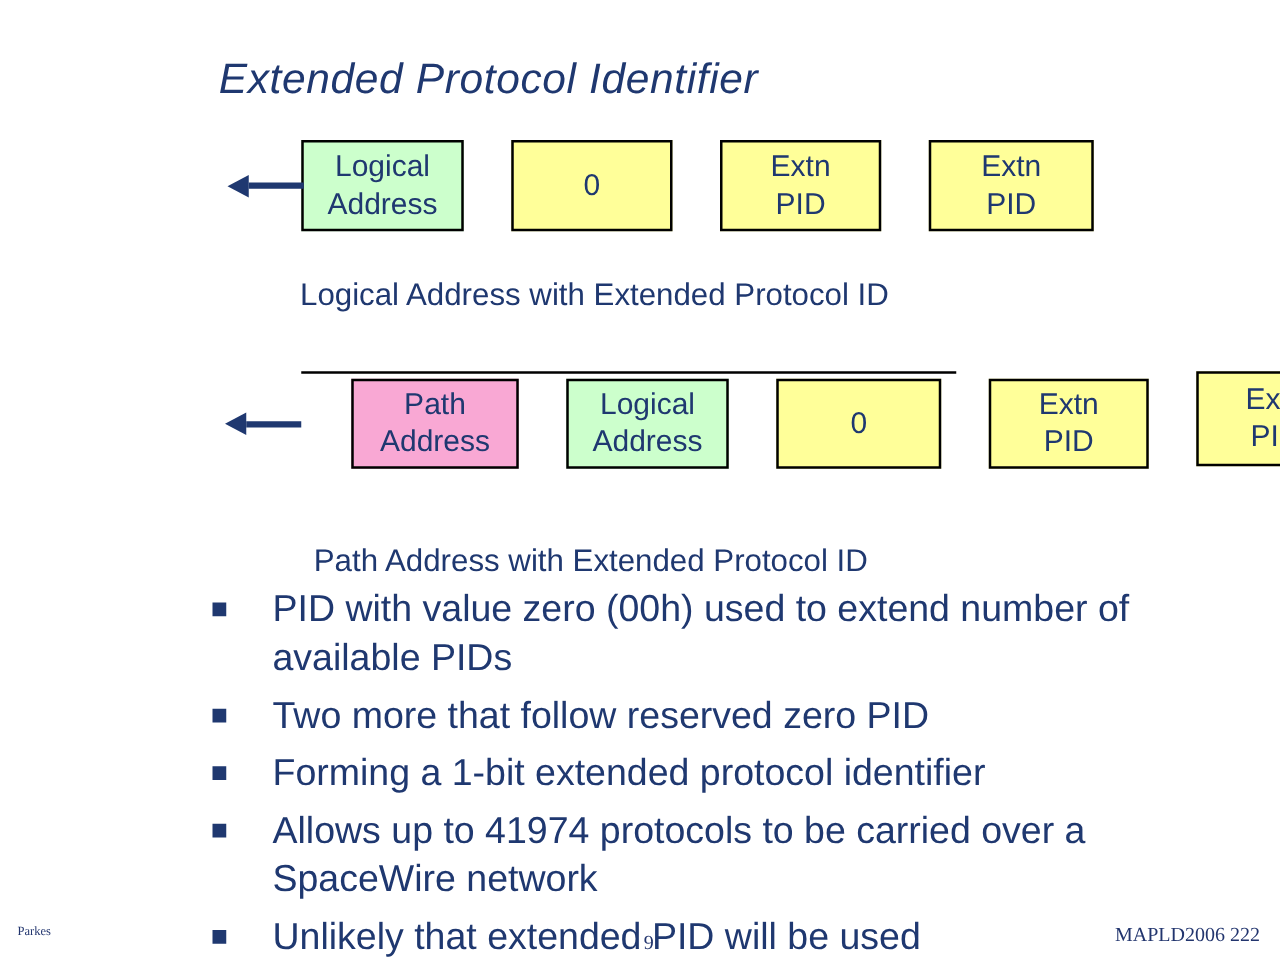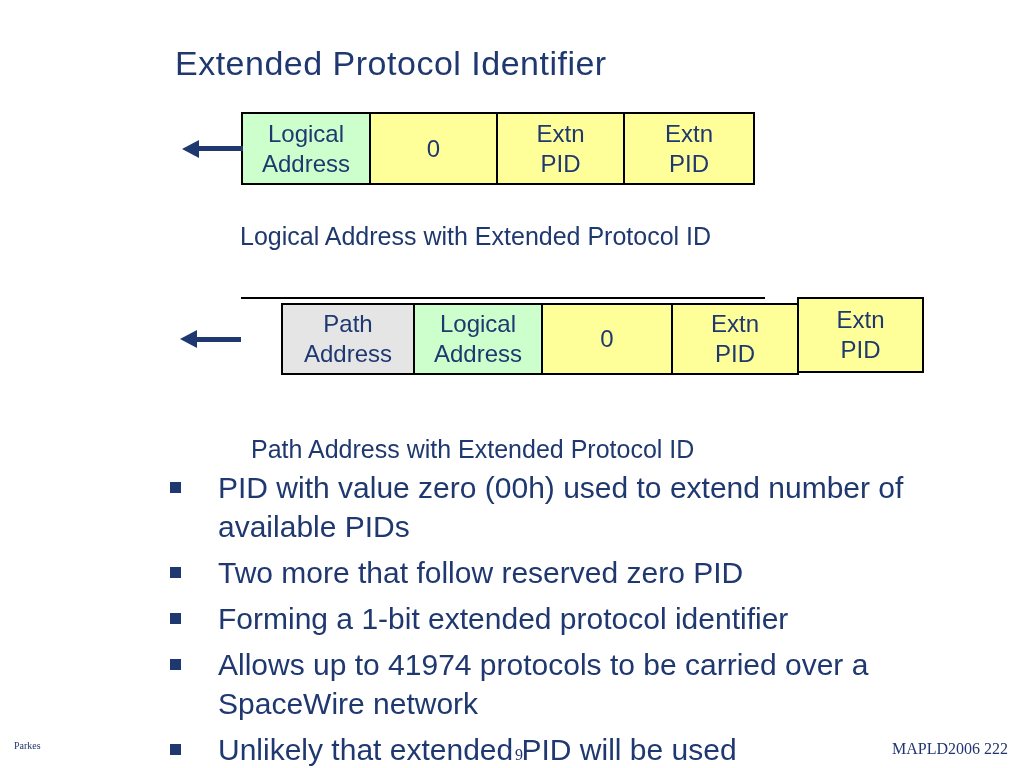--- a/index.html
+++ b/index.html
@@ -9,38 +9,39 @@
     background:#ffffff;
     overflow:hidden;
     font-family:"Liberation Sans","DejaVu Sans",sans-serif;
     color:#1f3870;
   }
   .title{
     position:absolute;left:175px;top:44px;
     margin:0;
     font-size:34px;font-weight:400;color:#1f3870;
     letter-spacing:0.5px;
+    font-style:italic;
   }
   
-  .diagram{position:absolute;display:flex;}
+  .diagram{position:absolute;display:flex;gap:40px;}
   .diagram-1{left:243px;top:112px;height:73px;}
   .diagram-2{left:241px;top:303px;height:72px;}
   .cell{
     box-sizing:border-box;
     border:2px solid #000;
     margin-left:-2px;
     display:flex;align-items:center;justify-content:center;
     text-align:center;
     font-size:24px;line-height:1.25;color:#1f3870;
     white-space:pre-line;
   }
   .cell:first-child{margin-left:0;}
   .green{background:#ccffcc;}
   .yellow{background:#ffff99;}
-  .pink{background:#e5e5e5;margin-left:40px;}
+  .pink{background:#f9a8d4;margin-left:40px;}
   .d1c1{width:130px;} .d1c2{width:129px;} .d1c3{width:129px;} .d1c4{width:132px;}
   .d2c1{width:134px;} .d2c2{width:130px;} .d2c3{width:132px;} .d2c4{width:128px;}
   .d2c5{width:127px;margin-top:-6px;height:76px;}
   .row-outline-artifact{
     position:absolute;left:0;top:-6px;width:524px;height:2px;
     background:#000;
   }
   
   .arrow{
     position:absolute;left:-61px;width:61px;height:100%;

